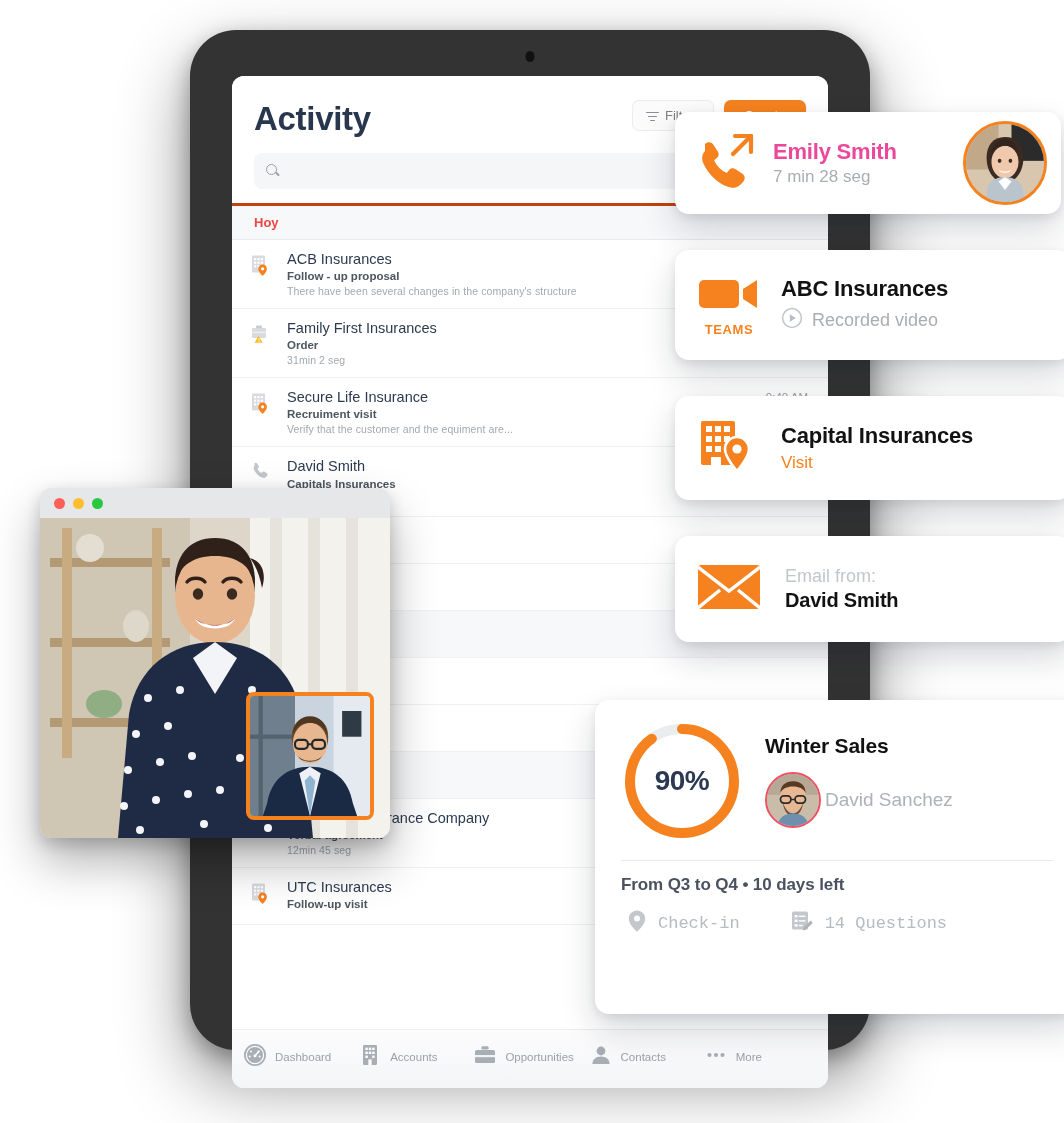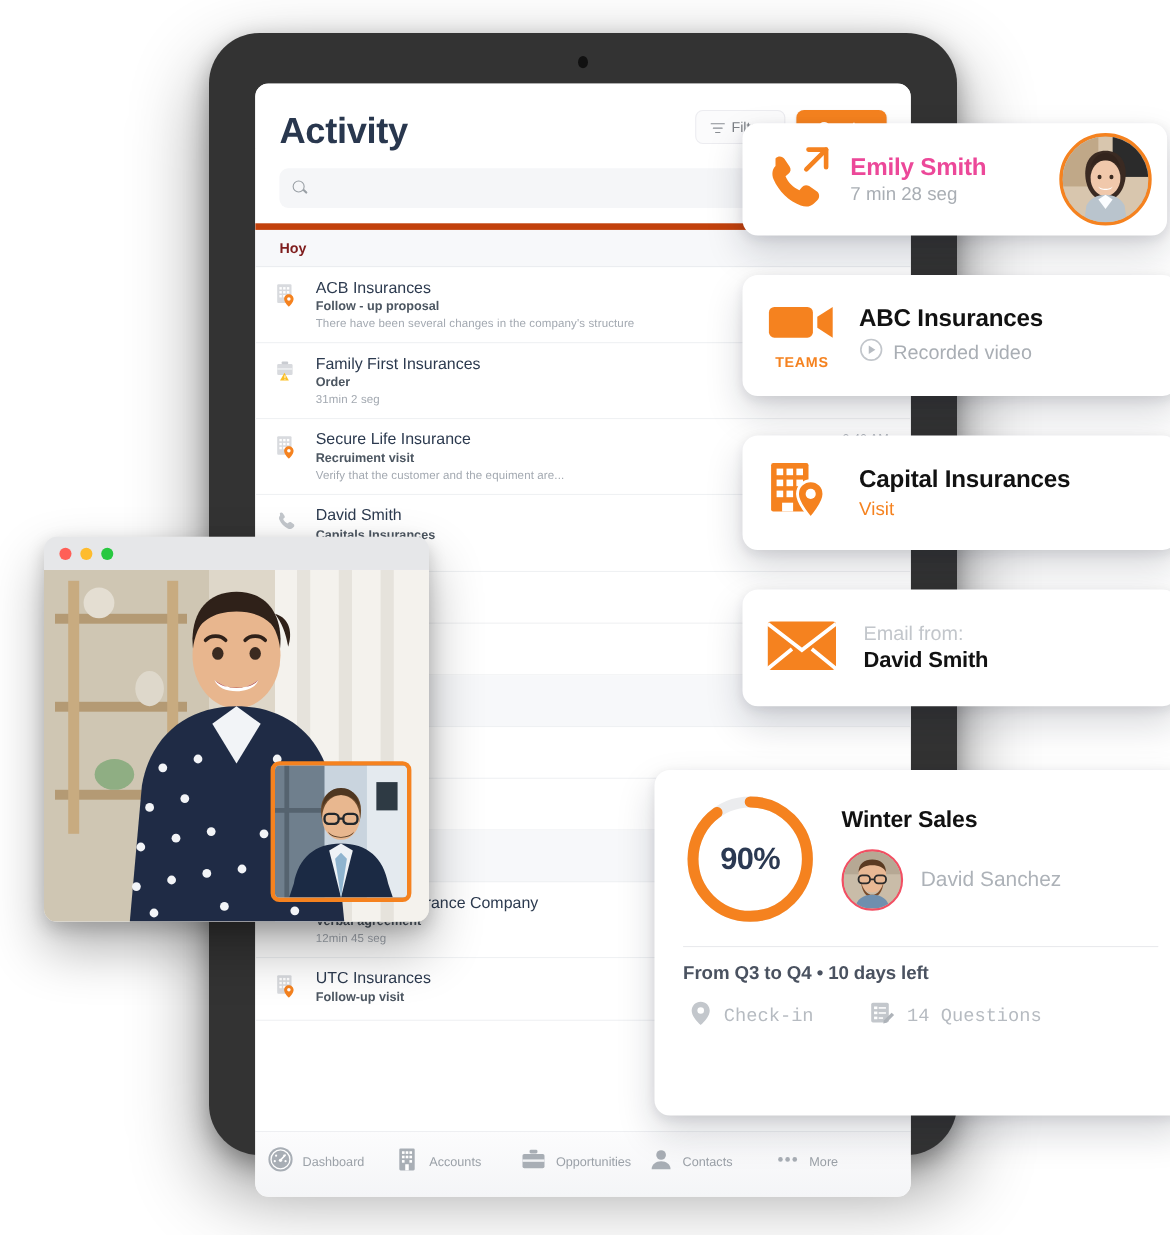--- a/index.html
+++ b/index.html
@@ -66,22 +66,22 @@
     background:#9aa0a6;transform:rotate(45deg);border-radius:2px;
   }
   .search-input{
     border:0;outline:0;background:transparent;flex:1;
     font-family:inherit;font-size:13px;color:#3b424c;
   }
   .search-input::placeholder{color:#b5bac0;}
 
   
   .sect-head{
-    background:#f7f8fa;border-top:6px solid #c2410c;border-bottom:1px solid #e8eaee;
-    padding:9px 22px;font-size:13px;font-weight:bold;color:#7f1d1d;flex:0 0 auto;
+    background:#f7f8fa;border-top:3px solid #c2410c;border-bottom:1px solid #e8eaee;
+    padding:9px 22px;font-size:13px;font-weight:bold;color:#ef4444;flex:0 0 auto;
   }
 
   
   .list{flex:1 1 auto;overflow:hidden;background:#fff;}
   .row{
     display:flex;align-items:flex-start;gap:13px;
     padding:10px 20px 11px 18px;border-bottom:1px solid #eff1f3;
     min-height:20px;position:relative;
   }
   .row.alt{background:#f7f8fa;}
@@ -136,21 +136,21 @@
   
   .sales-top{display:flex;align-items:center;gap:22px;}
   .donut{width:122px;height:122px;position:relative;flex:0 0 auto;}
   .donut svg{display:block;transform:rotate(-90deg);}
   .donut-label{
     position:absolute;inset:0;display:flex;align-items:center;justify-content:center;
     font-size:28px;font-weight:bold;color:#2b3952;letter-spacing:-.5px;
   }
   .sales-right{flex:1 1 auto;}
   .sales-title{font-size:21px;font-weight:bold;color:#111;letter-spacing:-.2px;}
-  .sales-owner{display:flex;align-items:center;gap:16px;margin-top:14px;}
+  .sales-owner{display:flex;align-items:center;gap:4px;margin-top:14px;}
   .avatar-david{
     width:52px;height:52px;border-radius:50%;border:2.5px solid #f24f63;overflow:hidden;
     flex:0 0 auto;position:relative;background:#cbb7a4;
   }
   .owner-name{font-size:19px;color:#adb2b8;}
   .sales-divider{height:1px;background:#e9eaed;margin:18px 0 14px 0;}
   .sales-range{font-size:17px;font-weight:bold;color:#4a5260;letter-spacing:-.1px;}
   .sales-actions{display:flex;align-items:center;gap:50px;margin-top:14px;padding-left:6px;font-family:Liberation Mono, monospace;}
   .sales-act{display:flex;align-items:center;gap:11px;font-size:17px;color:#b6bbc1;}
 

